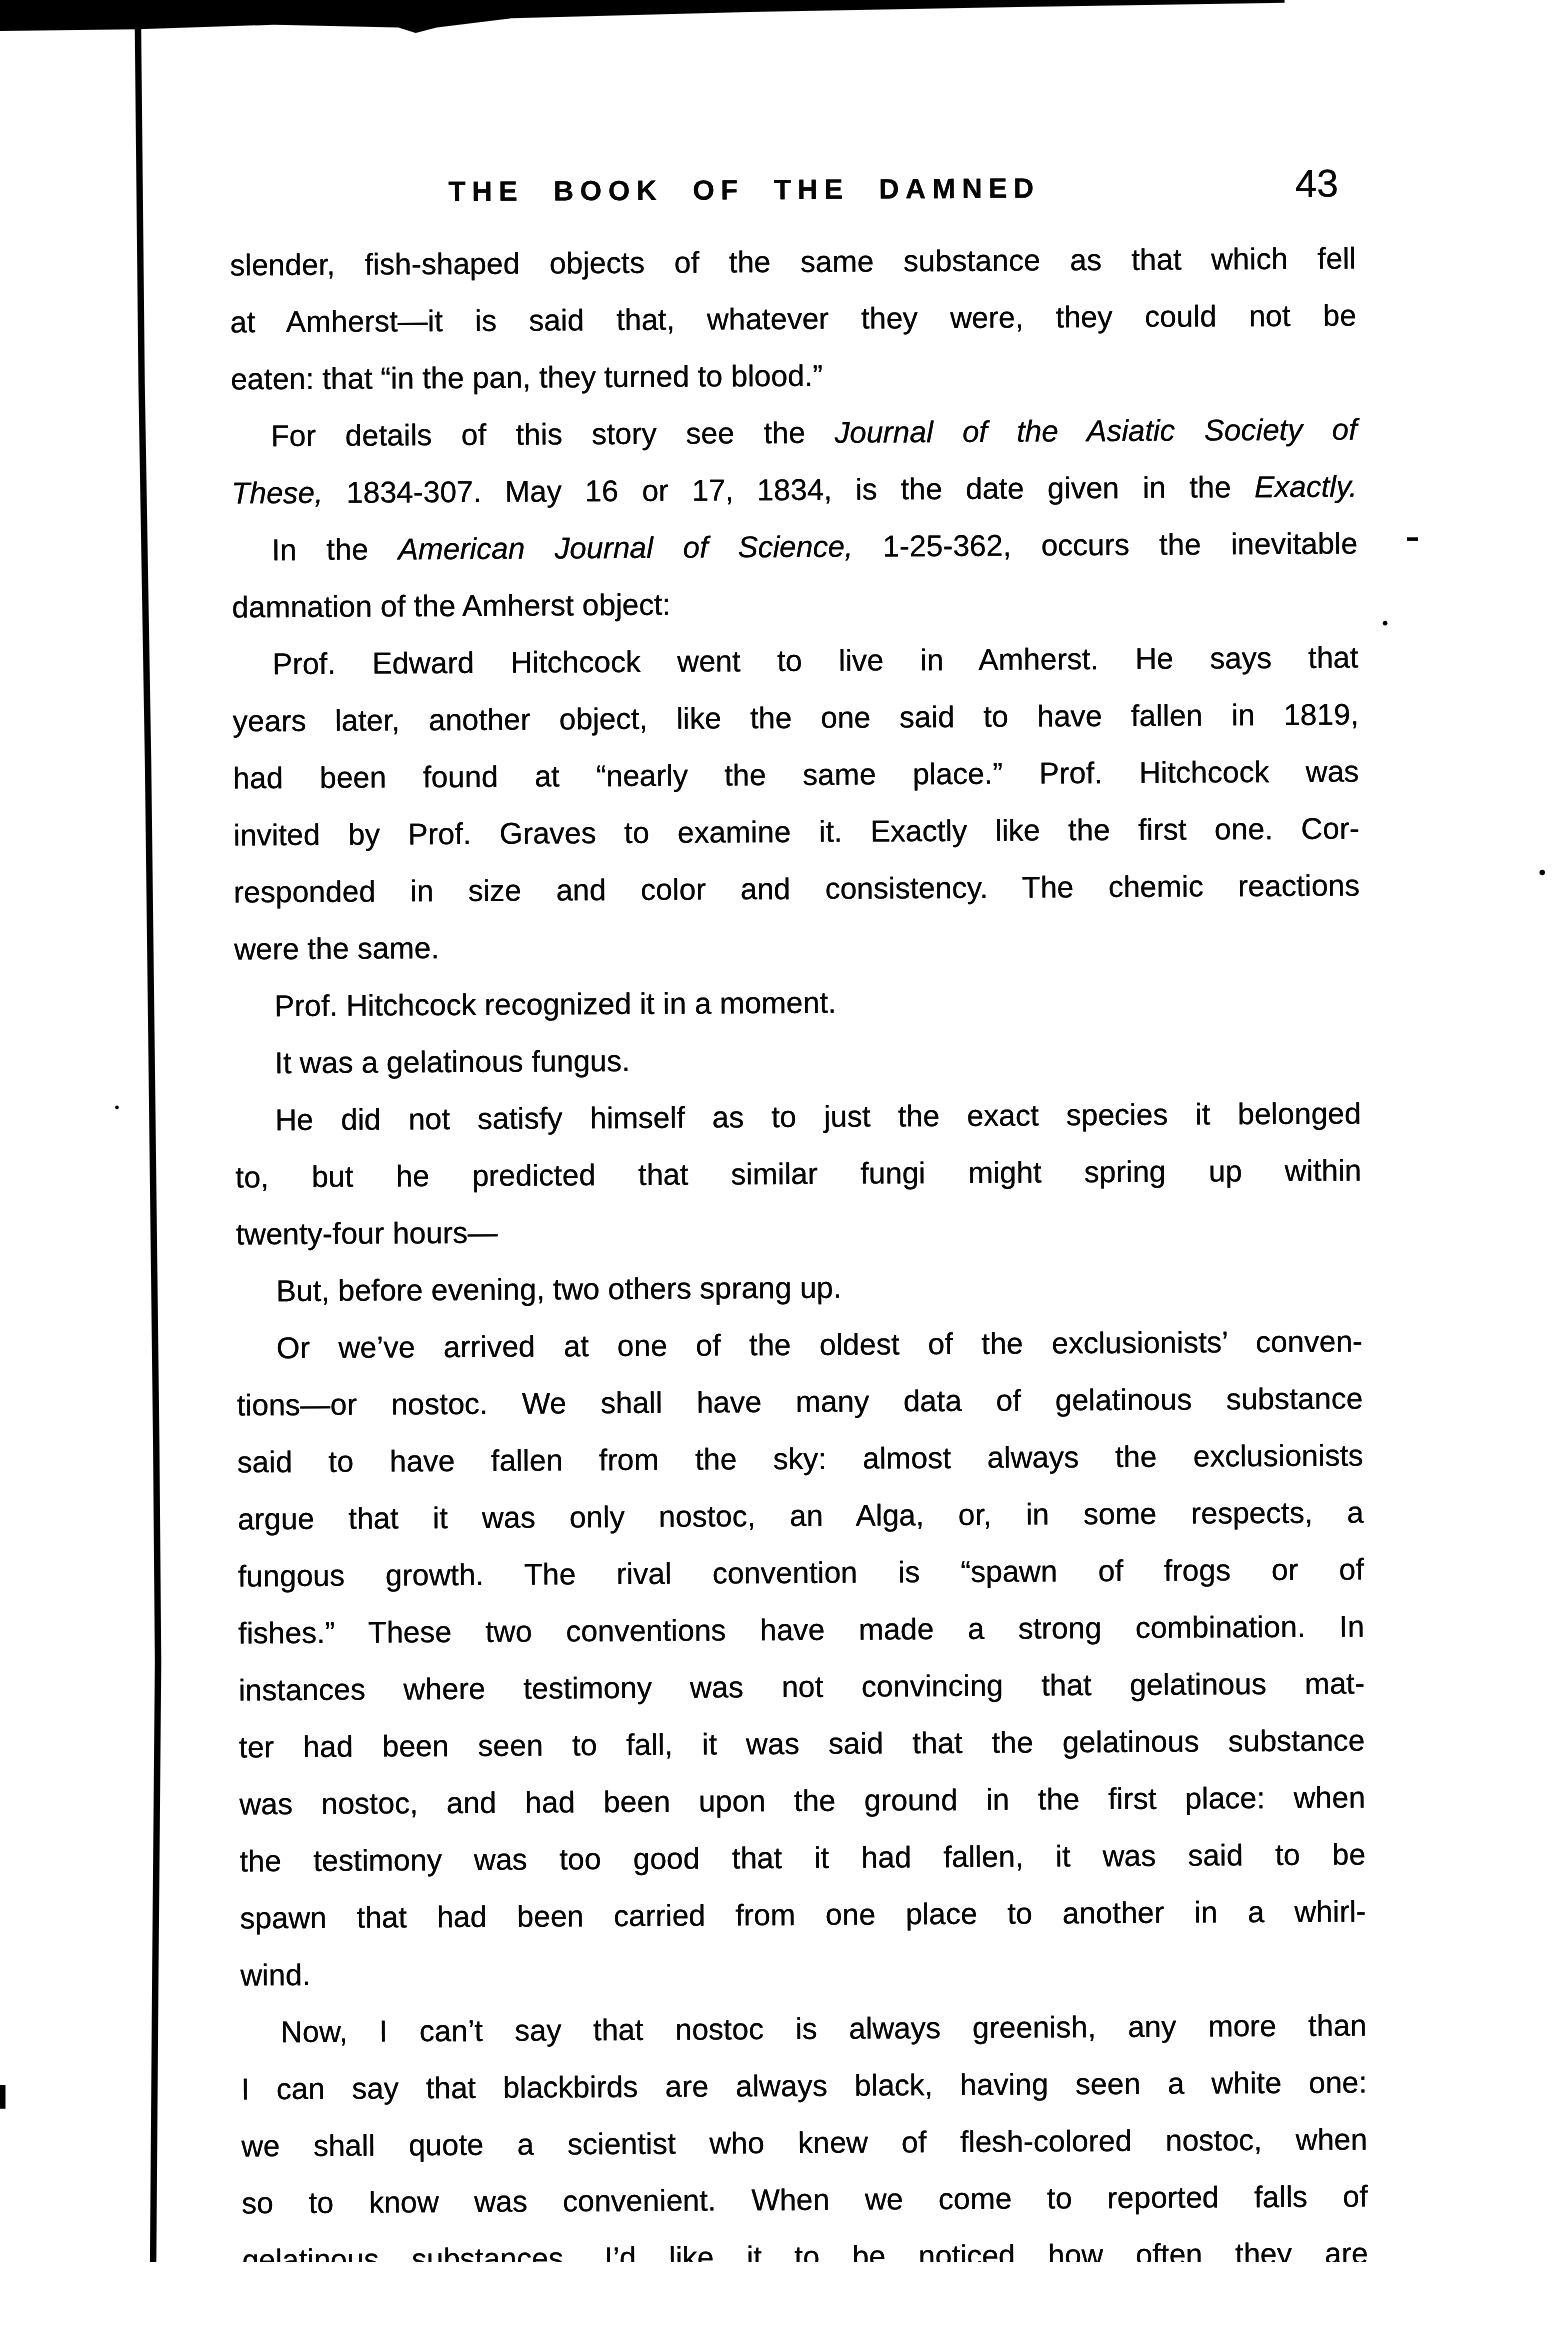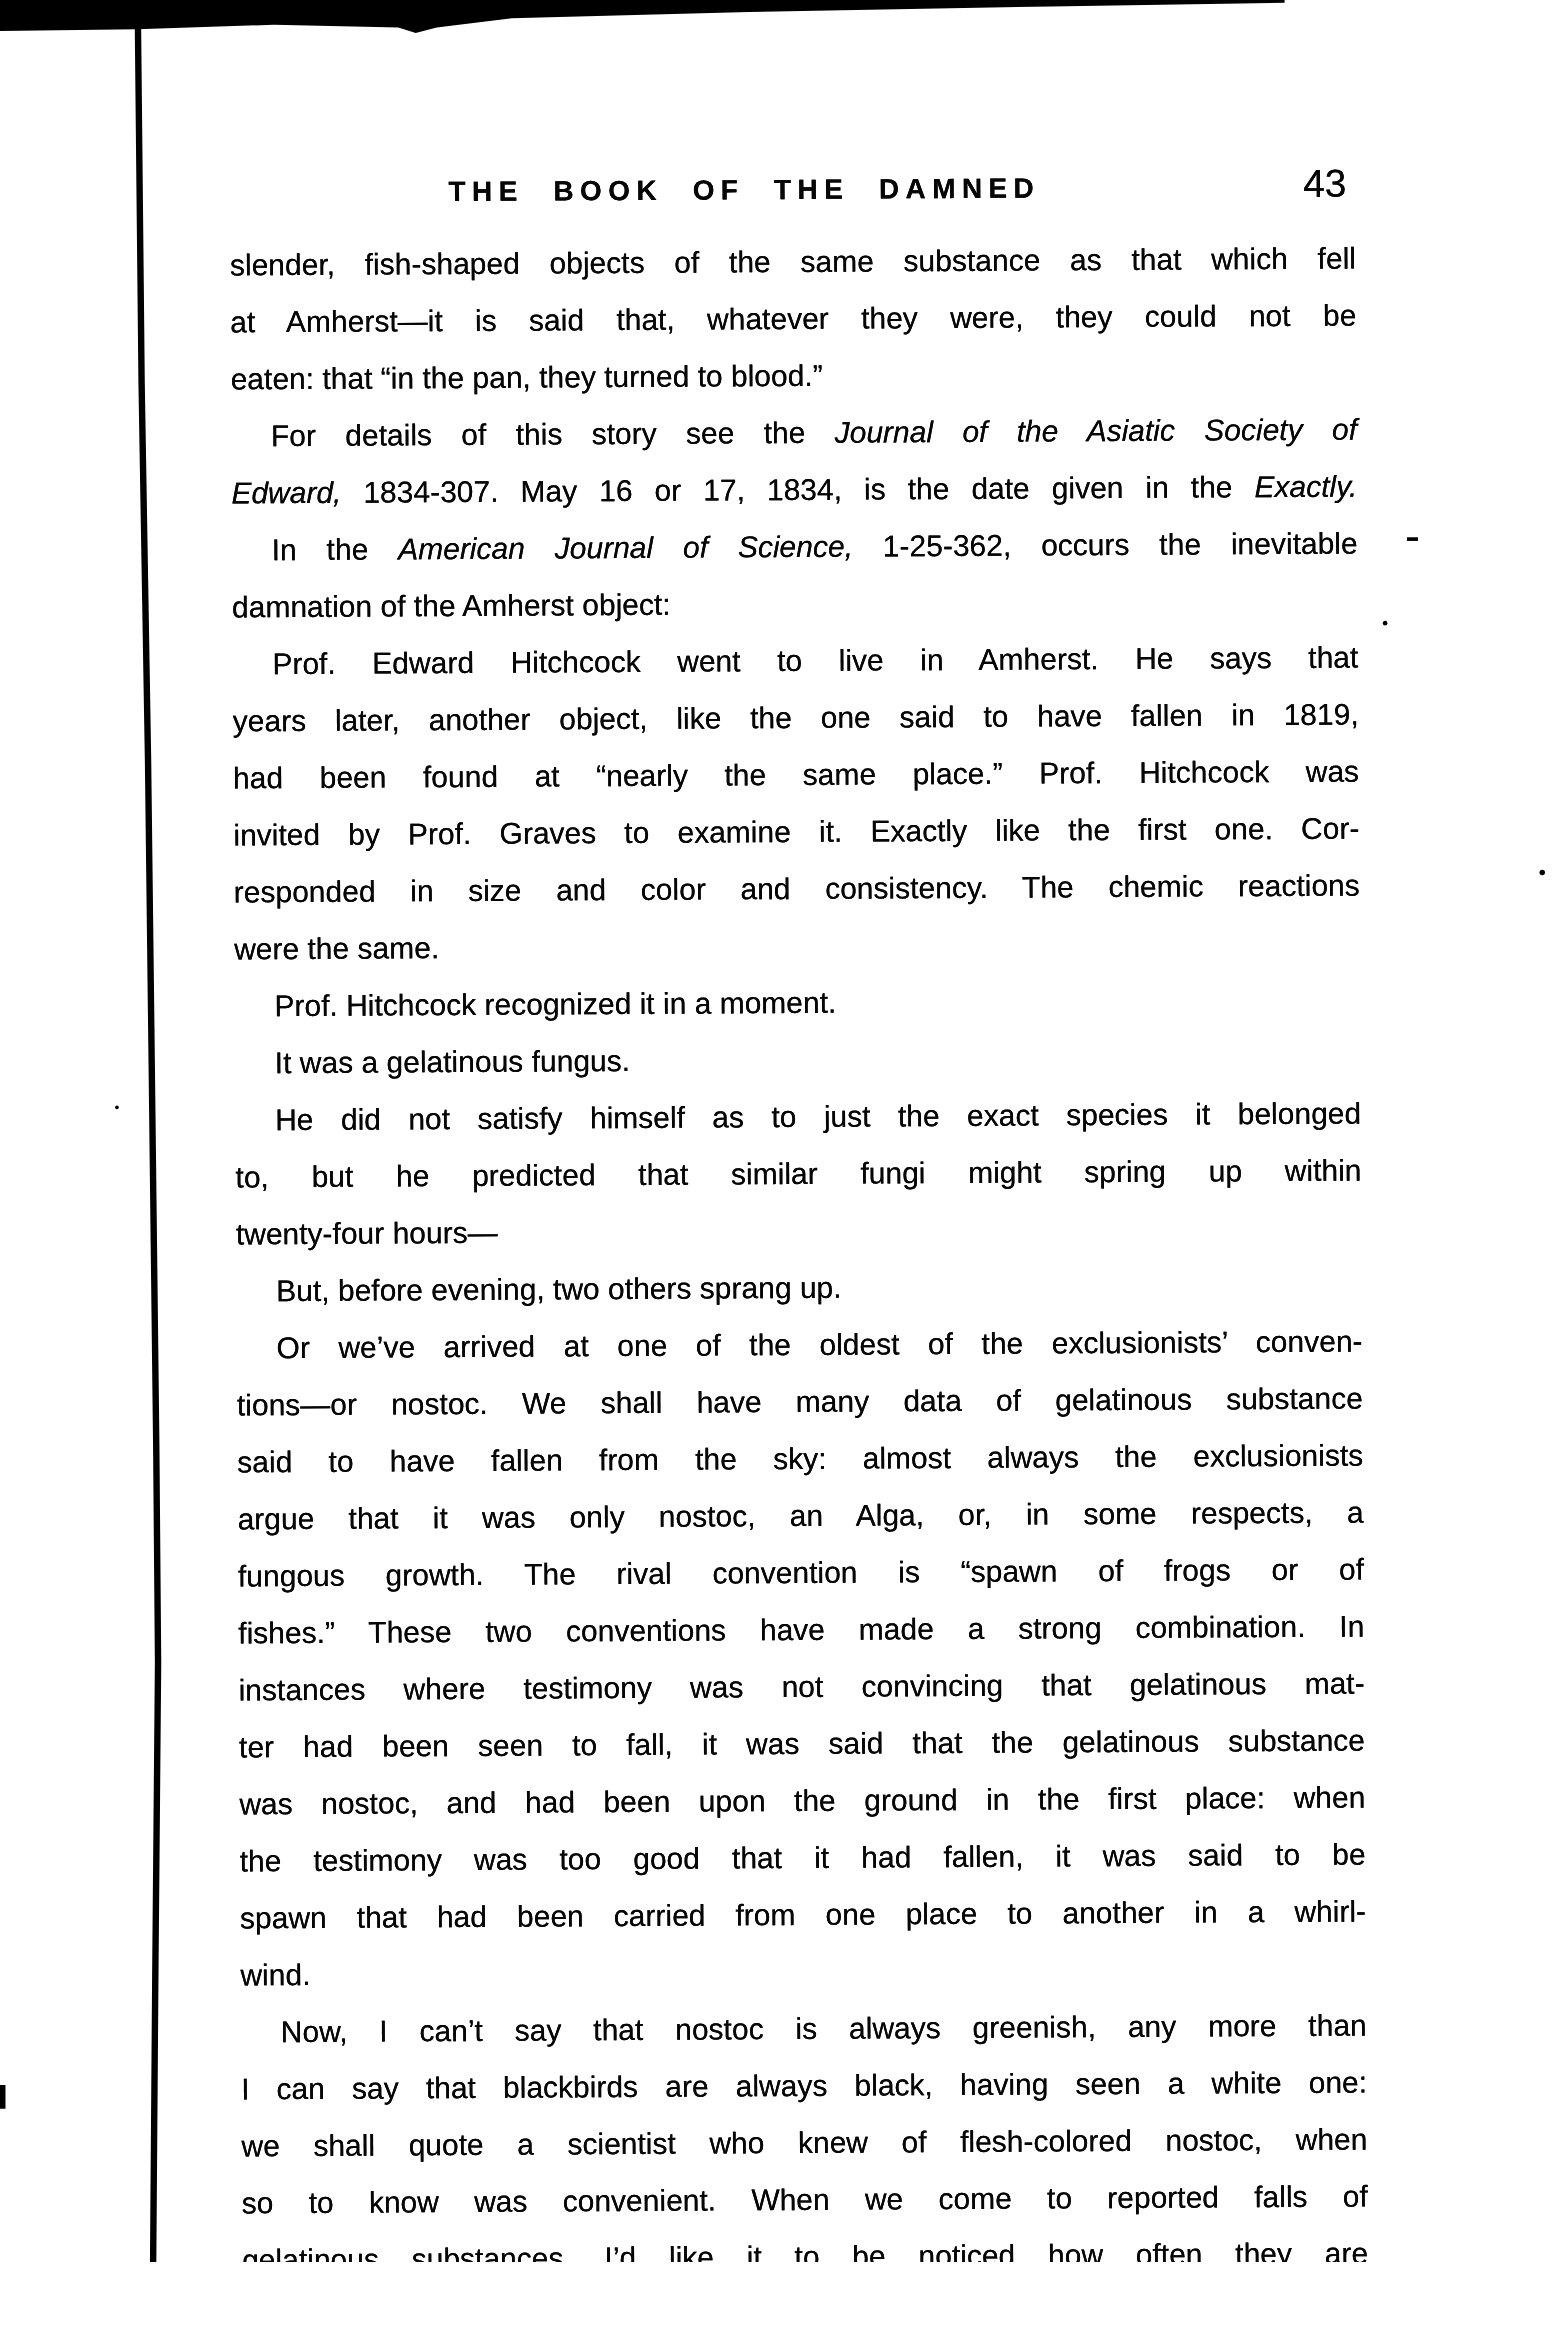--- a/index.html
+++ b/index.html
@@ -35,21 +35,21 @@
     left: 219px;
     top: 0;
     font-size: 28px;
     font-weight: 700;
     letter-spacing: 6.4px;
     word-spacing: 15.5px;
     white-space: nowrap;
   }
   .page-number {
     position: absolute;
-    right: 9px;
+    right: 17px;
     top: -9.1px;
     font-size: 39px;
     font-weight: 400;
   }
   .body-text {
     margin-top: 12.8px;
   }
   .line {
     height: 57px;
     line-height: 57px;
@@ -86,21 +86,21 @@
   <div class="page">
     <div class="header">
       <div class="running-title">THE BOOK OF THE DAMNED</div>
       <div class="page-number">43</div>
     </div>
     <div class="body-text">
         <div class="line"><span>slender, fish-shaped objects of the same substance as that which fell</span></div>
         <div class="line"><span>at Amherst—it is said that, whatever they were, they could not be</span></div>
         <div class="line pend"><span>eaten: that “in the pan, they turned to blood.”</span></div>
         <div class="line indent"><span>For details of this story see the </span><span class="it">Journal of the Asiatic Society of</span></div>
-        <div class="line"><span class="it">Edward,</span><span> 1834-307. May 16 or 17, 1834, is the date given in the </span><span class="it">Exactly.</span></div>
+        <div class="line"><span class="it">These,</span><span> 1834-307. May 16 or 17, 1834, is the date given in the </span><span class="it">Exactly.</span></div>
         <div class="line indent"><span>In the </span><span class="it">American Journal of Science,</span><span> 1-25-362, occurs the inevitable</span></div>
         <div class="line pend"><span>damnation of the Amherst object:</span></div>
         <div class="line indent"><span>Prof. Edward Hitchcock went to live in Amherst. He says that</span></div>
         <div class="line"><span>years later, another object, like the one said to have fallen in 1819,</span></div>
         <div class="line"><span>had been found at “nearly the same place.” Prof. Hitchcock was</span></div>
         <div class="line"><span>invited by Prof. Graves to examine it. Exactly like the first one. Cor-</span></div>
         <div class="line"><span>responded in size and color and consistency. The chemic reactions</span></div>
         <div class="line pend"><span>were the same.</span></div>
         <div class="line indent pend"><span>Prof. Hitchcock recognized it in a moment.</span></div>
         <div class="line indent pend"><span>It was a gelatinous fungus.</span></div>

